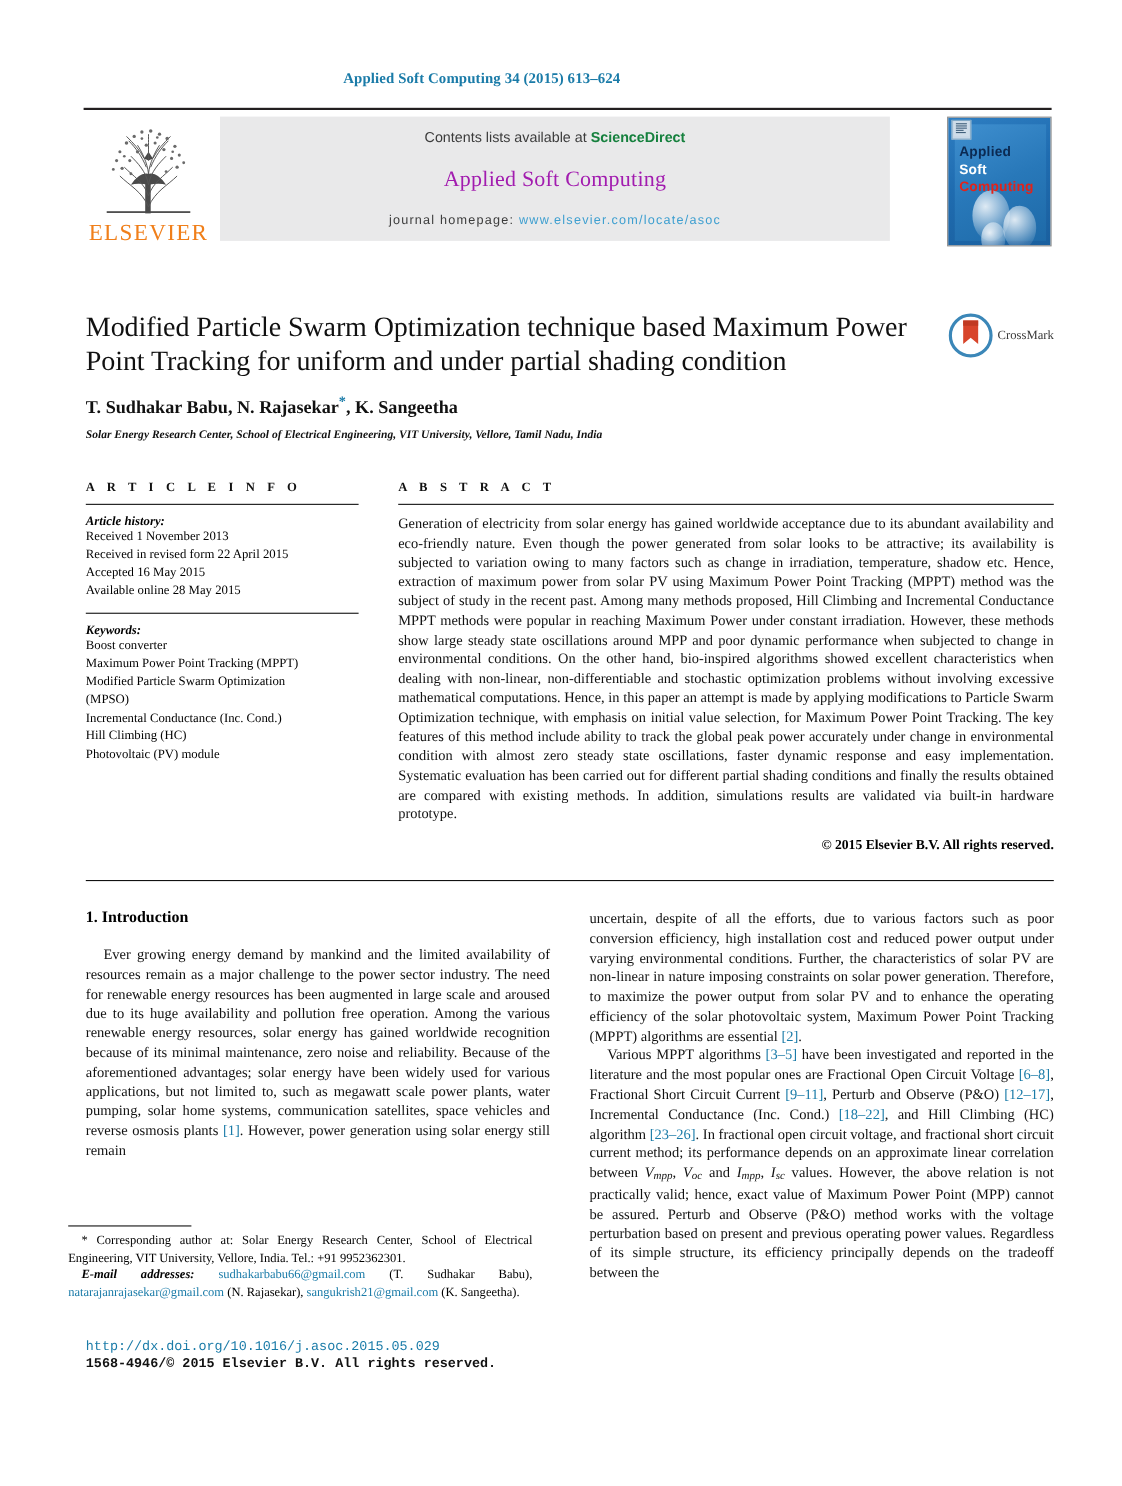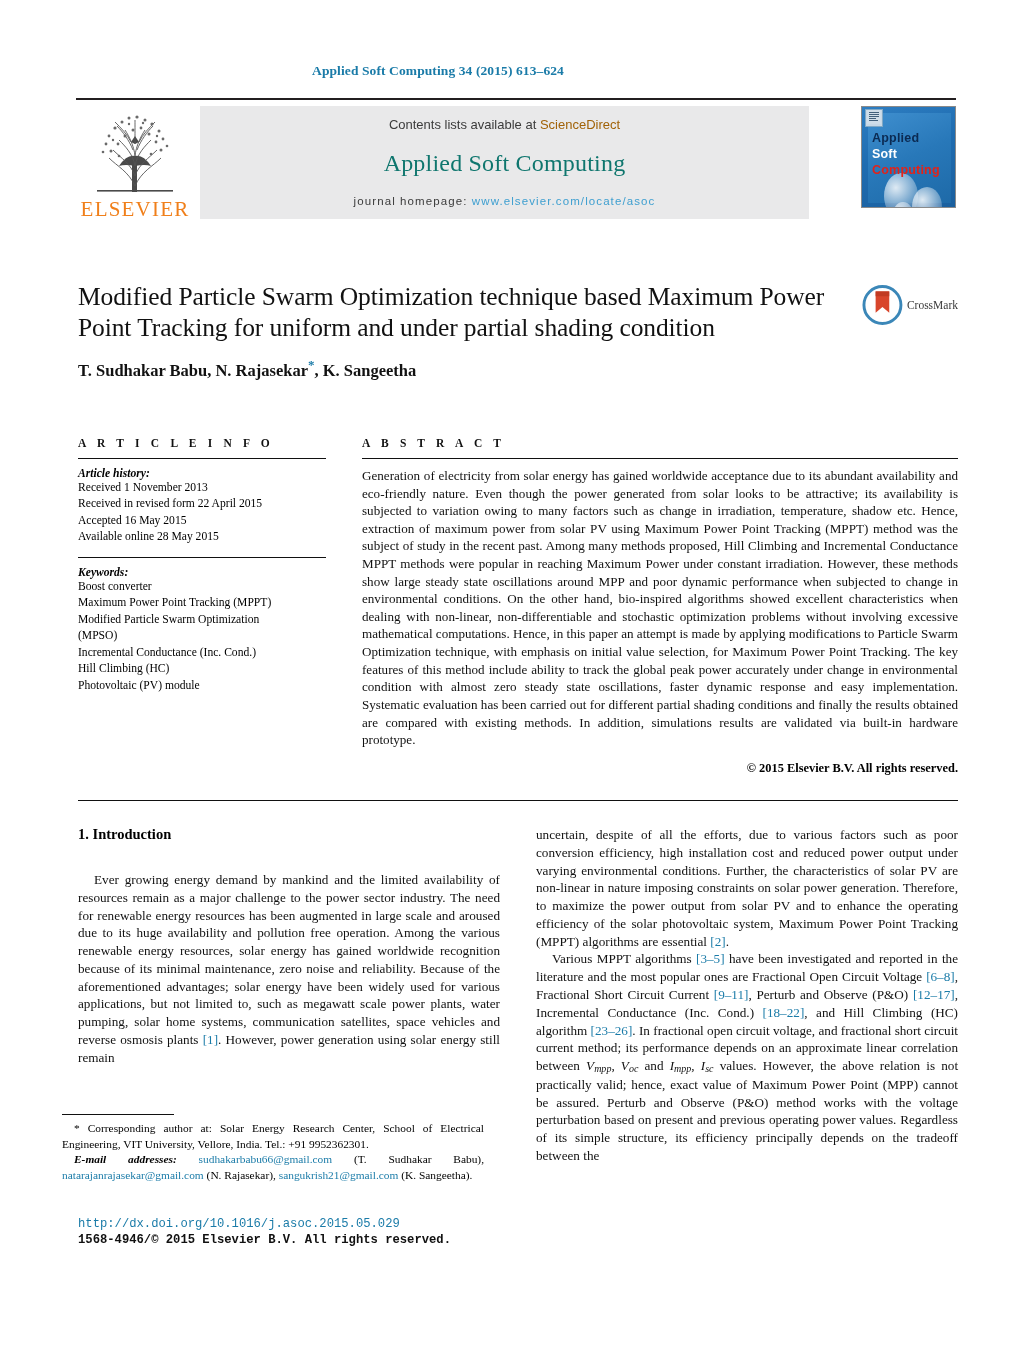--- a/index.html
+++ b/index.html
@@ -79,43 +79,44 @@
     padding: 11px 0 12px 0;
     height: 113px;
     box-sizing: border-box;
   }
   .contents-line {
     font-family: "Liberation Sans", sans-serif;
     font-size: 13px;
     color: #3b3b3b;
   }
   .contents-line .sd {
-    color: #a16207;
+    color: #15803d;
+    font-weight: bold;
   }
   .journal-title {
     font-family: "Liberation Serif", serif;
-    font-size: 24px;
-    color: #0f766e;
+    font-size: 20px;
+    color: #a21caf;
     letter-spacing: 0.2px;
   }
   .homepage-line {
     font-family: "Liberation Sans", sans-serif;
     font-size: 11.5px;
     letter-spacing: 1.1px;
     color: #3b3b3b;
   }
   .homepage-line .url {
     color: #3e9fd0;
   }
 
   
   .cover-thumb {
     flex: 0 0 95px;
     width: 95px;
-    height: 102px;
+    height: 118px;
     border: 1px solid #8a8a8a;
     box-sizing: border-box;
     position: relative;
     overflow: hidden;
     background: linear-gradient(160deg, #2e7ec2 0%, #1f6cb0 45%, #1a5f9e 100%);
     margin-left: 44px;
   }
   .cover-inner {
     position: absolute;
     left: 6px; top: 6px; right: 4px; bottom: 4px;
@@ -278,21 +279,21 @@
     gap: 36px;
   }
   .bcol {
     width: 422px;
     flex: 0 0 422px;
   }
   .h1 {
     font-family: "Liberation Serif", serif;
     font-weight: bold;
     font-size: 14.5px;
-    margin: 0 0 28px 0;
+    margin: 0 0 16px 0;
   }
   .para {
     font-family: "Liberation Serif", serif;
     font-size: 13.2px;
     line-height: 1.347;
     text-align: justify;
     text-indent: 16px;
     margin: 0;
     color: #111111;
   }
@@ -443,20 +444,21 @@
         <circle cx="21" cy="21" r="19" fill="#ffffff" stroke="#3b87b8" stroke-width="3"></circle>
         <path d="M14 7 h14 v22 l-7 -6 l-7 6 z" fill="#d8452b"></path>
         <path d="M14 7 h14 v5 h-14 z" fill="#c13a22"></path>
       </svg>
       <span class="crossmark-label">CrossMark</span>
     </div>
     <div class="paper-title">Modified Particle Swarm Optimization technique based Maximum Power Point Tracking for uniform and under partial shading condition</div>
     <div class="authors">
       <span>T. Sudhakar Babu, N. Rajasekar</span><span class="star">*</span><span>, K. Sangeetha</span>
     </div>
+    <div class="affiliation">Solar Energy Research Center, School of Electrical Engineering, VIT University, Vellore, Tamil Nadu, India</div>
   </div>
 
   <div class="info-abstract">
 
     <div class="col-info">
       <div class="sec-head">A R T I C L E   I N F O</div>
       <div class="rule"></div>
       <div class="ital-head">Article history:</div>
       <div class="info-list">
         <div>Received 1 November 2013</div>

